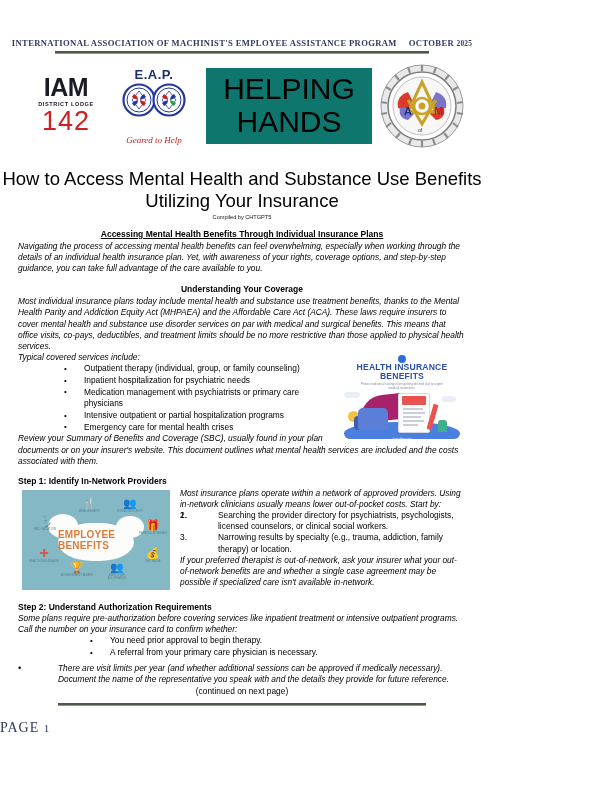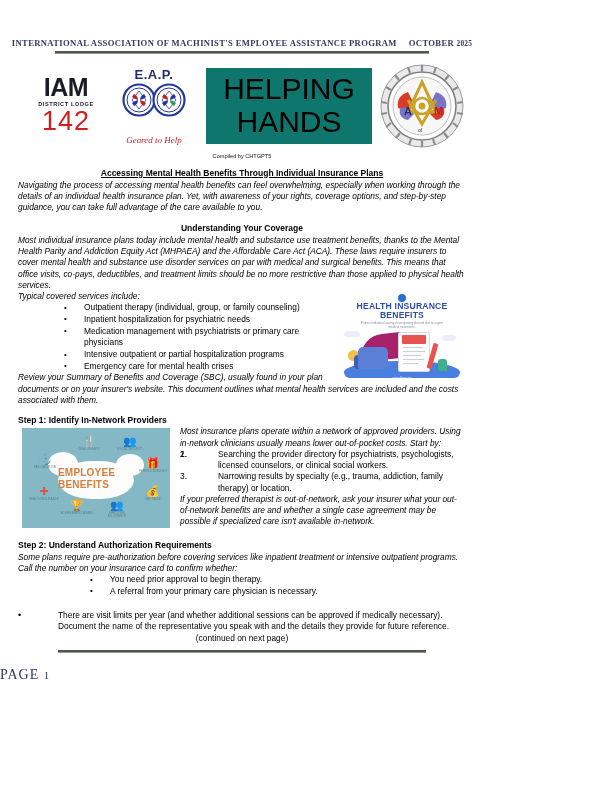--- a/index.html
+++ b/index.html
@@ -232,22 +232,23 @@
     overflow: hidden;
   }
   .clearfix::after { content: ""; display: block; clear: both; }
 
   .step1-body { overflow: hidden; }
 
   
   .outdent-bullet {
     position: relative;
     padding-left: 40px;
-    margin-top: 12px;
+    margin-top: 4px;
     line-height: 1.345;
+    font-style: italic;
   }
   .outdent-bullet::before {
     content: "\2022";
     position: absolute;
     left: 0px;
     top: -1px;
     font-size: 9px;
   }
 
   .cont-next {
@@ -445,20 +446,24 @@
           <circle cx="44" cy="44" r="8" fill="#ffffff" stroke="#c9a227" stroke-width="2.5"></circle>
           <circle cx="44" cy="44" r="3.5" fill="#c9a227"></circle>
           <text x="26" y="53" font-family="Liberation Sans, sans-serif" font-size="11" font-weight="bold" fill="#1b2a8a">A</text>
           <text x="56" y="53" font-family="Liberation Sans, sans-serif" font-size="11" font-weight="bold" fill="#b5202a">M</text>
           <text x="40" y="70" font-family="Liberation Sans, sans-serif" font-size="5" fill="#333">of</text>
         </g>
       </svg>
     </div>
   </div>
 
+  <div class="doc-title">
+    <div>How to Access Mental Health and Substance Use Benefits</div>
+    <div>Utilizing Your Insurance</div>
+  </div>
   <div class="doc-credit">Compiled by CHTGPT5</div>
 
   <div class="content">
 
     <div class="sec-head-center u">Accessing Mental Health Benefits Through Individual Insurance Plans</div>
     <p class="para">Navigating the process of accessing mental health benefits can feel overwhelming, especially when working through the details of an individual health insurance plan. Yet, with awareness of your rights, coverage options, and step-by-step guidance, you can take full advantage of the care available to you.</p>
 
     <div class="sec-head-center">Understanding Your Coverage</div>
     <p class="para">Most individual insurance plans today include mental health and substance use treatment benefits, thanks to the Mental Health Parity and Addiction Equity Act (MHPAEA) and the Affordable Care Act (ACA). These laws require insurers to cover mental health and substance use disorder services on par with medical and surgical benefits. This means that office visits, co-pays, deductibles, and treatment limits should be no more restrictive than those applied to physical health services.</p>
 

